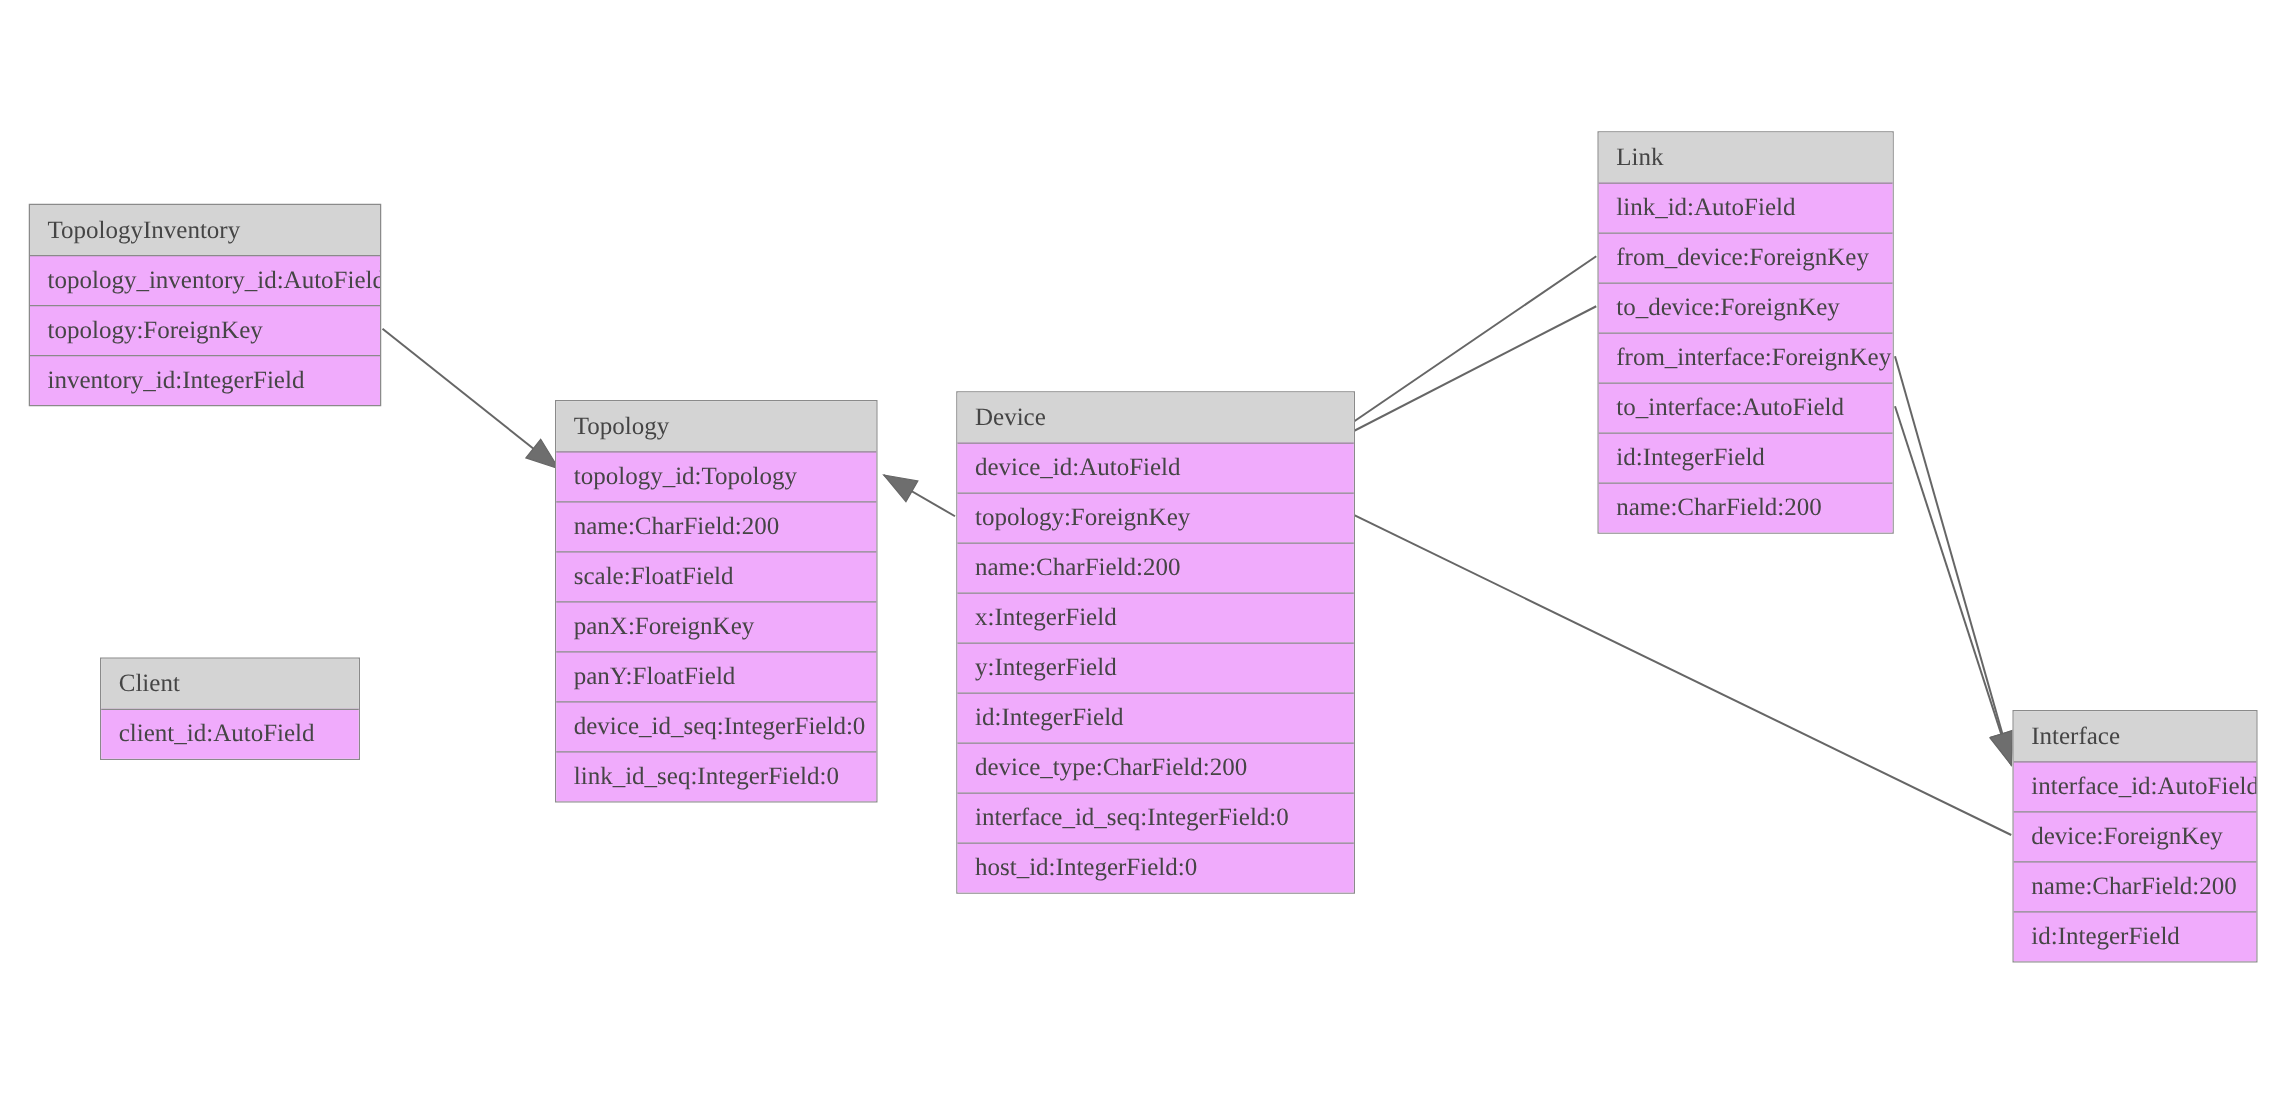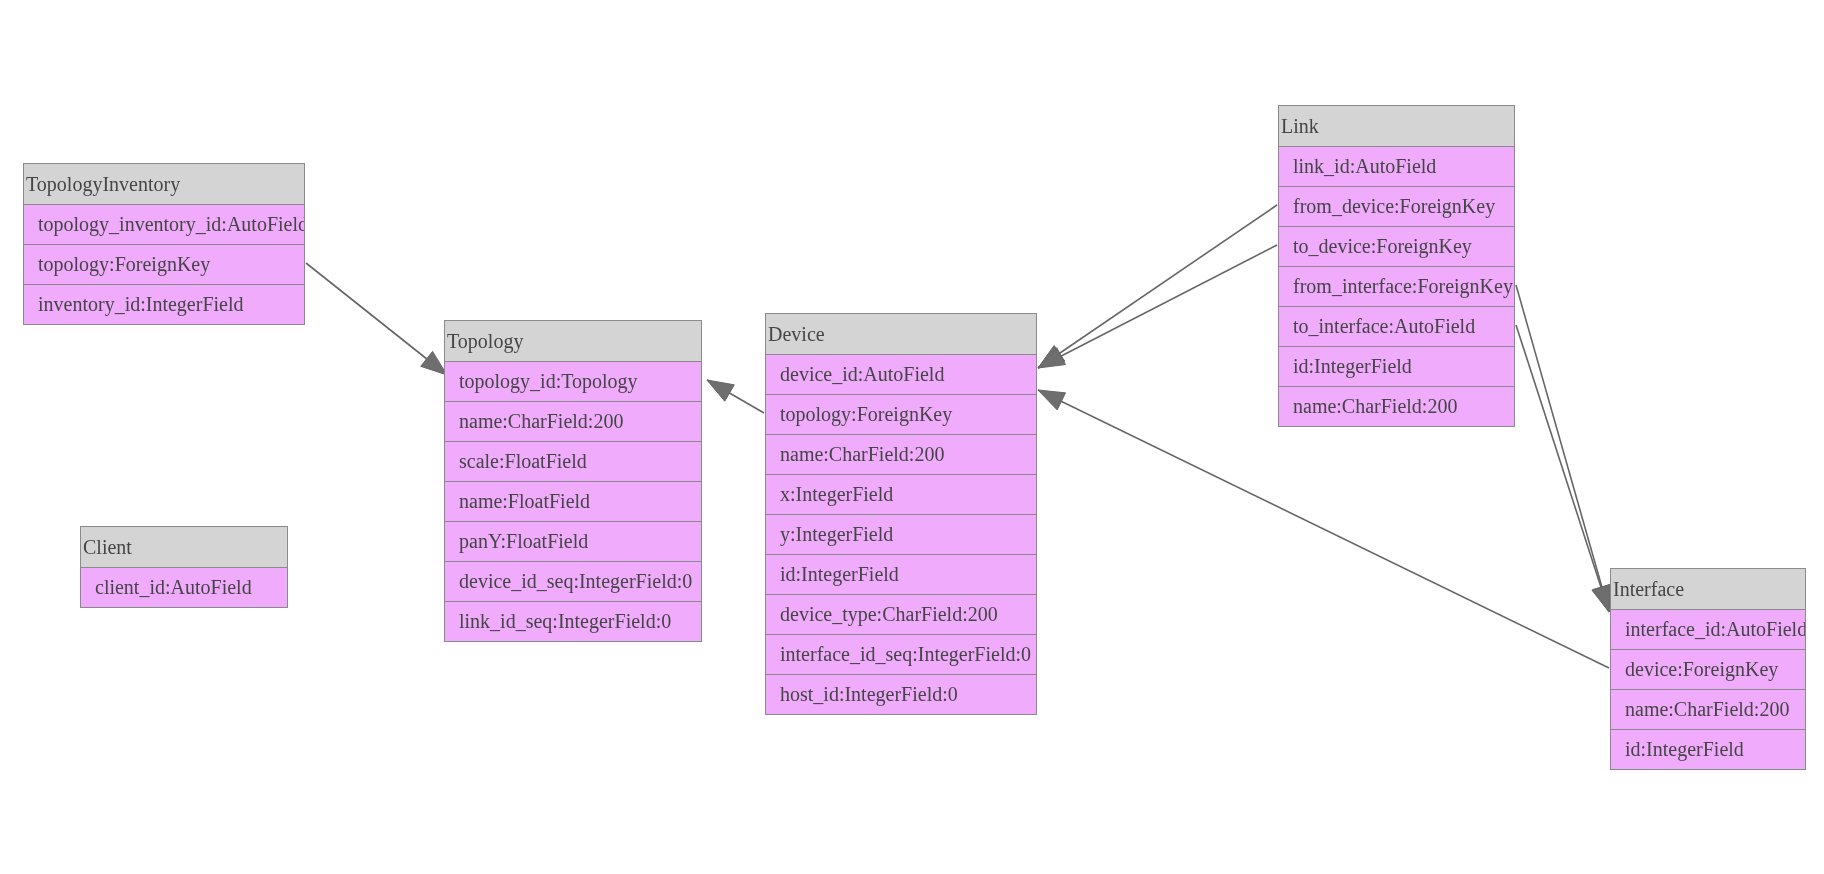--- a/index.html
+++ b/index.html
@@ -29,21 +29,21 @@
     z-index: 2;
     background: #ffffff;
     border: 1.5px solid #8a8a8a;
     box-sizing: border-box;
     font-size: 20px;
     color: #454545;
   }
   .entity .hdr {
     height: 40px;
     line-height: 40px;
-    padding-left: 2px;
+    padding-left: 14px;
     background: #d4d4d4;
     box-sizing: border-box;
     white-space: nowrap;
     overflow: hidden;
   }
   .entity .row {
     height: 40px;
     line-height: 38px;
     padding-left: 14px;
     border-top: 1.5px solid #8a8a8a;
@@ -78,30 +78,30 @@
       <div class="hdr">TopologyInventory</div>
       <div class="row">topology_inventory_id:AutoField</div>
       <div class="row">topology:ForeignKey</div>
       <div class="row">inventory_id:IntegerField</div>
     </div>
     <div class="entity" style="left: 444px; top: 320px; width: 258px;">
       <div class="hdr">Topology</div>
       <div class="row">topology_id:Topology</div>
       <div class="row">name:CharField:200</div>
       <div class="row">scale:FloatField</div>
-      <div class="row">name:FloatField</div>
+      <div class="row">panX:ForeignKey</div>
       <div class="row">panY:FloatField</div>
       <div class="row">device_id_seq:IntegerField:0</div>
       <div class="row">link_id_seq:IntegerField:0</div>
     </div>
     <div class="entity" style="left: 80px; top: 526px; width: 208px;">
       <div class="hdr">Client</div>
       <div class="row">client_id:AutoField</div>
     </div>
-    <div class="entity" style="left: 765px; top: 313px; width: 272px;">
+    <div class="entity" style="left: 765px; top: 313px; width: 319px;">
       <div class="hdr">Device</div>
       <div class="row">device_id:AutoField</div>
       <div class="row">topology:ForeignKey</div>
       <div class="row">name:CharField:200</div>
       <div class="row">x:IntegerField</div>
       <div class="row">y:IntegerField</div>
       <div class="row">id:IntegerField</div>
       <div class="row">device_type:CharField:200</div>
       <div class="row">interface_id_seq:IntegerField:0</div>
       <div class="row">host_id:IntegerField:0</div>

